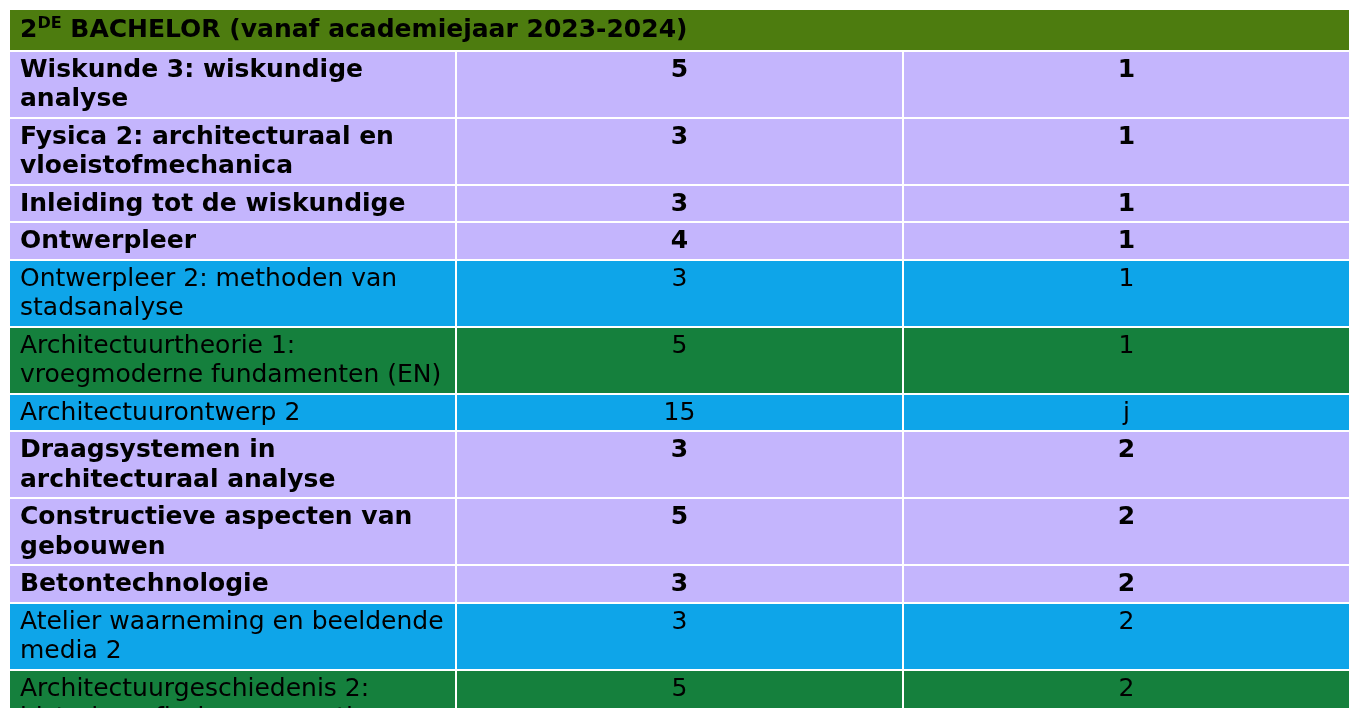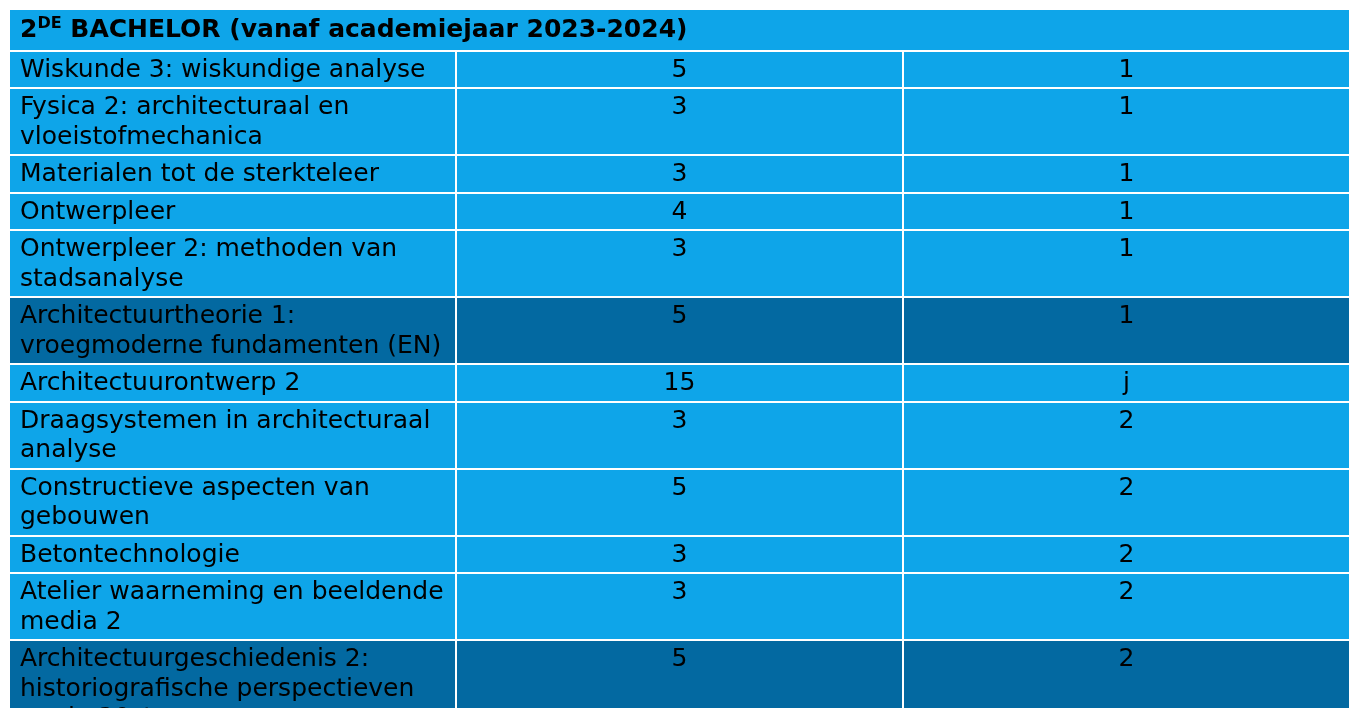--- a/index.html
+++ b/index.html
@@ -30,34 +30,34 @@
     font-size: 25px;
     line-height: 1.18;
     color: #000000;
     vertical-align: top;
   }
   td.col-name   { width: 1057px; text-align: left; }
   td.col-credit { width: 142px;  text-align: center; }
   td.col-sem    { width: 140px;  text-align: center; }
 
   tr.header-row td {
-    background: #0ea5e9;
+    background: #4d7c0f;
     font-weight: bold;
     font-size: 25px;
     padding-top: 4px;
     padding-bottom: 6px;
   }
   tr.header-row td sup {
     font-size: 16px;
     vertical-align: super;
     line-height: 0;
   }
-  tr.blue td   { background: #0ea5e9; }
+  tr.blue td   { background: #c4b5fd; font-weight: bold; }
   tr.orange td { background: #0ea5e9; }
-  tr.green td  { background: #0369a1; }
+  tr.green td  { background: #15803d; }
 
   tr.tall td { height: 72px; }
 </style>
 </head>
 <body>
 
 <div class="table-wrap">
   <table class="curriculum">
     <tbody>
       <tr class="header-row">
@@ -70,21 +70,21 @@
         <td class="col-sem">1</td>
       </tr>
 
       <tr class="blue">
         <td class="col-name">Fysica 2: architecturaal en vloeistofmechanica</td>
         <td class="col-credit">3</td>
         <td class="col-sem">1</td>
       </tr>
 
       <tr class="blue">
-        <td class="col-name">Materialen tot de sterkteleer</td>
+        <td class="col-name">Inleiding tot de wiskundige</td>
         <td class="col-credit">3</td>
         <td class="col-sem">1</td>
       </tr>
 
       <tr class="blue">
         <td class="col-name">Ontwerpleer</td>
         <td class="col-credit">4</td>
         <td class="col-sem">1</td>
       </tr>
 

